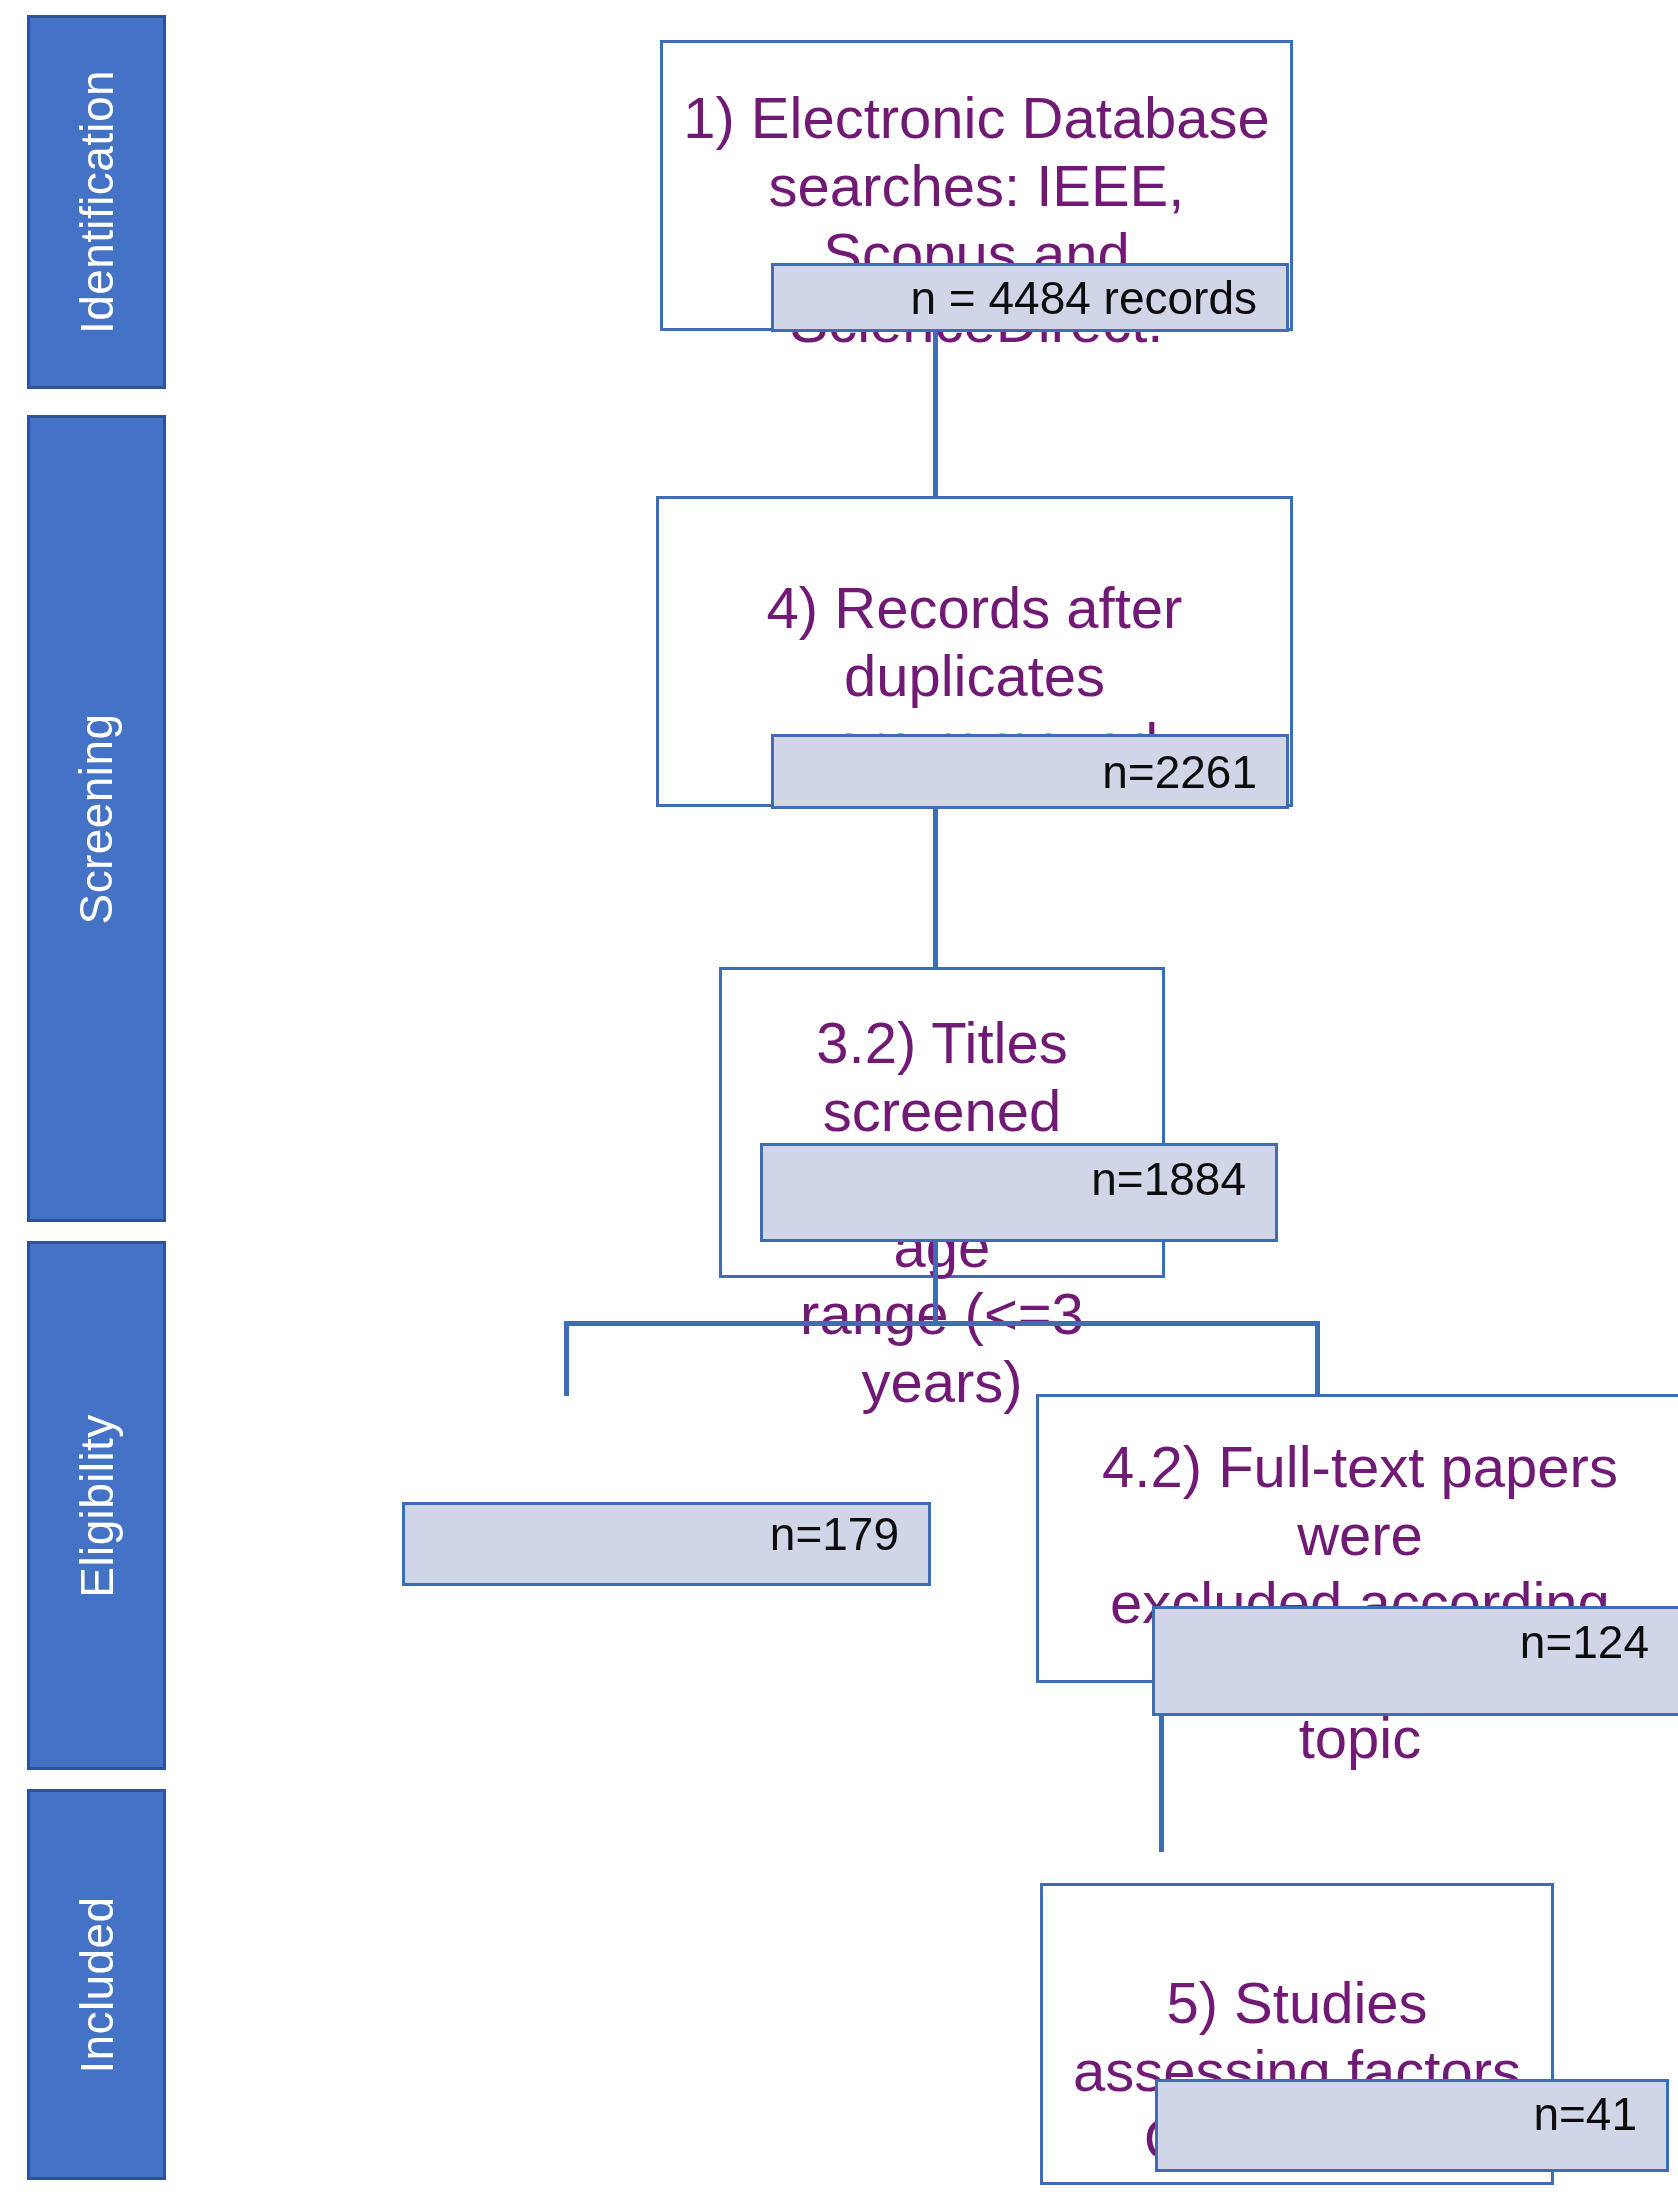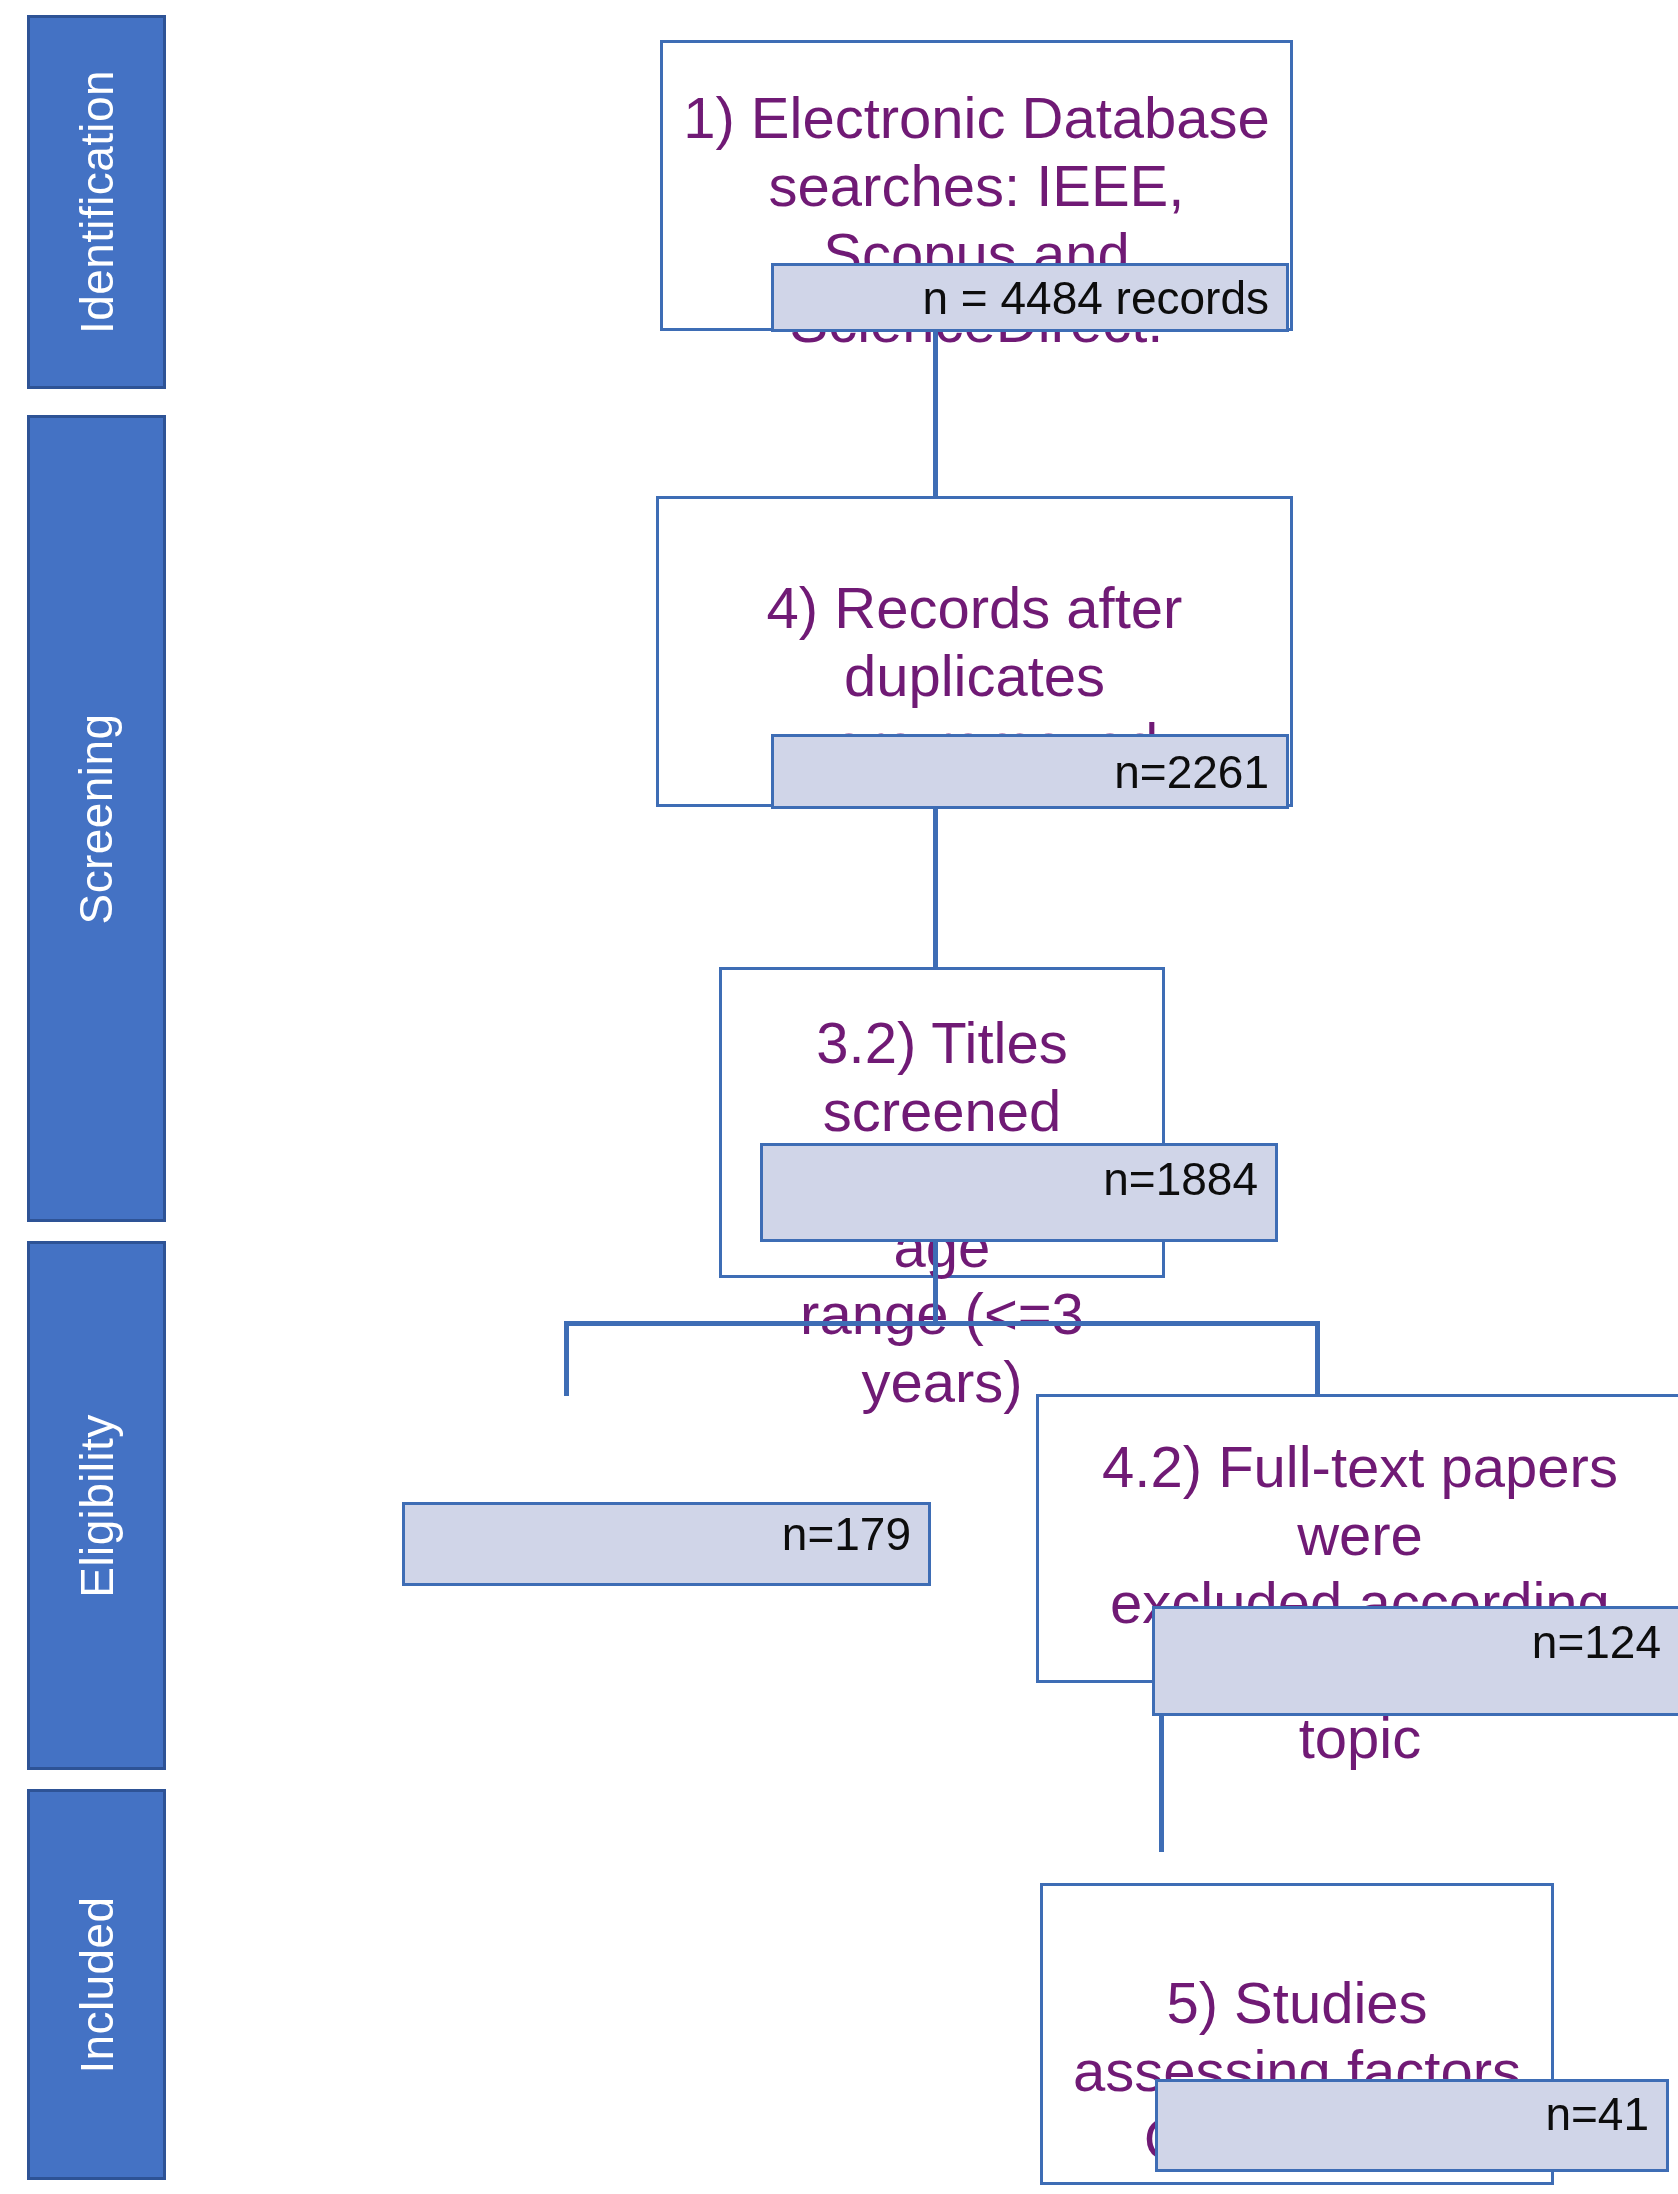--- a/index.html
+++ b/index.html
@@ -69,21 +69,21 @@
     box-sizing: border-box;
     display: flex;
     align-items: center;
     justify-content: flex-end;
     z-index: 5;
   }
   .count-box-text {
     font-size: 46px;
     color: #0d0d0d;
     font-weight: 400;
-    padding-right: 17px;
+    padding-right: 29px;
     white-space: nowrap;
     line-height: 1;
   }
 
   
   .conn-v {
     position: absolute;
     background: #3E6DB5;
     width: 4.5px;
     z-index: 1;

